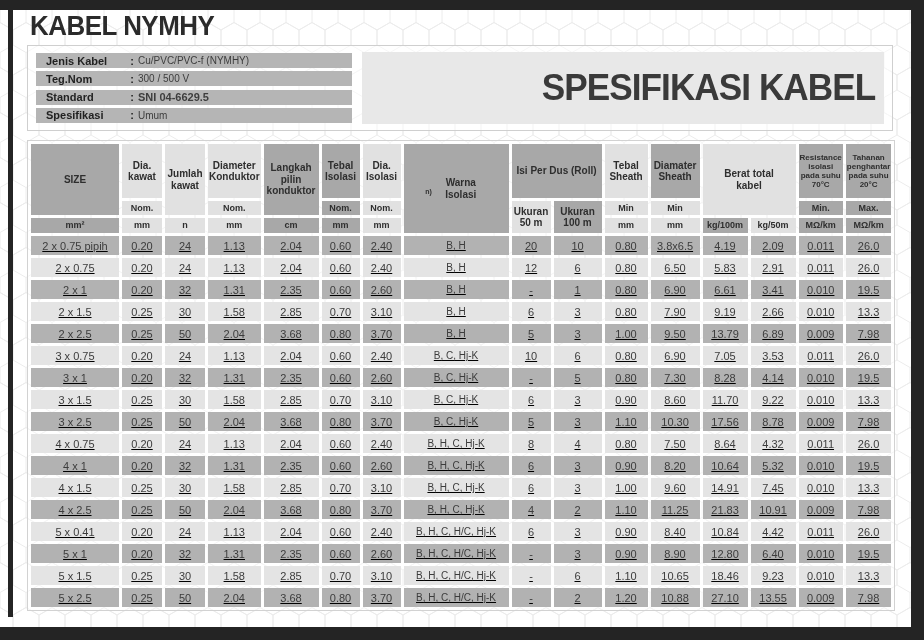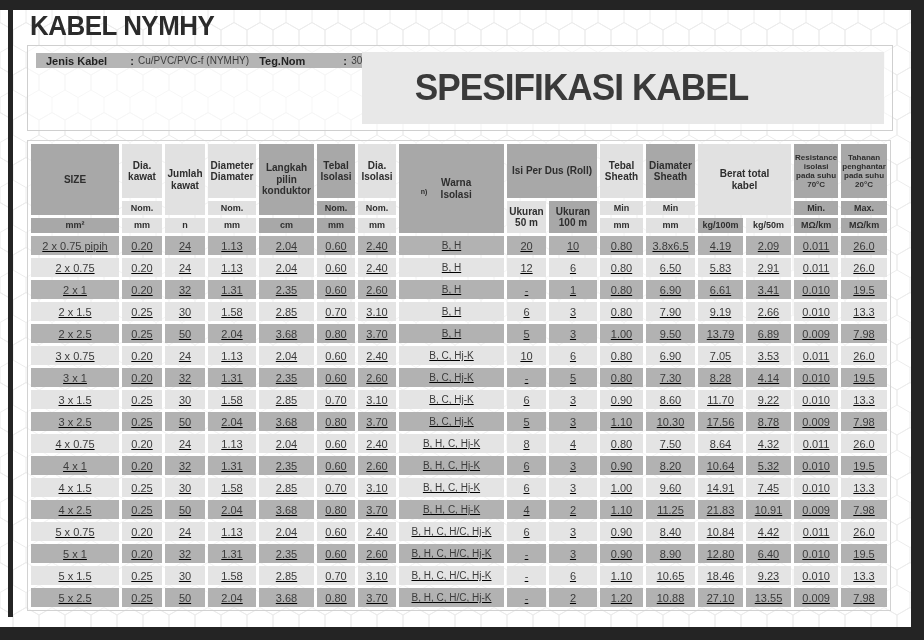--- a/index.html
+++ b/index.html
@@ -18,31 +18,31 @@
     position:absolute;left:30px;top:11px;z-index:2;
     font-size:27px;font-weight:bold;color:#2b2b2b;letter-spacing:-0.5px;
     transform:scaleX(.96);transform-origin:left center;white-space:nowrap;
   }
 
   .info-wrap{
     position:absolute;left:27px;top:45px;width:866px;height:86px;z-index:2;
     border:1px solid #cfcfcf;background:rgba(255,255,255,.55);
     box-sizing:border-box;display:flex;align-items:stretch;padding:6px 8px;gap:10px;
   }
-  .info-rows{width:316px;display:flex;flex-direction:row;justify-content:space-between;padding:1px 0;}
+  .info-rows{width:316px;display:flex;flex-direction:column;justify-content:space-between;padding:1px 0;}
   .info-row{
     height:15px;background:#b5b5b5;display:flex;align-items:center;
     padding:0 0 0 10px;box-sizing:border-box;
   }
   .info-label{font-size:11px;font-weight:bold;color:#222;width:80px;}
   .info-sep{font-size:11px;font-weight:bold;color:#222;width:12px;text-align:center;}
   .info-value{font-size:10px;color:#3d3d3d;margin-left:0;white-space:nowrap;}
   .info-value.bold{font-weight:bold;font-size:11px;}
   .spec-title-box{
-    flex:1;background:#e8e8e8;display:flex;align-items:center;justify-content:flex-start;padding-left:44px;
+    flex:1;background:#e8e8e8;display:flex;align-items:center;justify-content:flex-end;
   }
   .spec-title{
     font-size:37px;font-weight:bold;color:#3a3a3a;letter-spacing:-1px;
     transform:scaleX(.95);white-space:nowrap;
   }
 
   .table-wrap{
     position:absolute;left:27px;top:140px;z-index:2;
     border:1px solid #d2d2d2;background:rgba(255,255,255,.45);
     padding:0;
@@ -139,21 +139,21 @@
       <col style="width:45px">
         <col style="width:45px">
         <col style="width:44px">
         <col style="width:44px">
     </colgroup>
     <thead>
       <tr class="hrow1">
         <th class="hdk" rowspan="2">SIZE</th>
         <th class="hlt">Dia. kawat</th>
         <th class="hlt" rowspan="2">Jumlah kawat</th>
-        <th class="hlt">Diameter Diamater</th>
+        <th class="hlt">Diameter Konduktor</th>
         <th class="hdk" rowspan="2">Langkah pilin konduktor</th>
         <th class="hdk">Tebal Isolasi</th>
         <th class="hlt">Dia. Isolasi</th>
         <th class="hdk" rowspan="3"><sup class="fn">n)</sup> <span class="wrap-narrow">Warna Isolasi</span></th>
         <th class="hdk" colspan="2">Isi Per Dus (Roll)</th>
         <th class="hlt">Tebal Sheath</th>
         <th class="hdk">Diamater Sheath</th>
         <th class="hlt" colspan="2" rowspan="2"><span class="wrap-narrow2">Berat total kabel</span></th>
         <th class="hdk small-hd">Resistance isolasi pada suhu 70°C</th>
         <th class="hdk small-hd">Tahanan penghantar pada suhu 20°C</th>
@@ -415,21 +415,21 @@
           <td class="dk">4</td>
           <td class="dk">2</td>
           <td class="dk">1.10</td>
           <td class="dk">11.25</td>
           <td class="dk">21.83</td>
           <td class="dk">10.91</td>
           <td class="dk">0.009</td>
           <td class="dk">7.98</td>
         </tr>
         <tr>
-          <td class="lt">5 x 0.75</td>
+          <td class="lt">5 x 0.41</td>
           <td class="lt">0.20</td>
           <td class="lt">24</td>
           <td class="lt">1.13</td>
           <td class="lt">2.04</td>
           <td class="lt">0.60</td>
           <td class="lt">2.40</td>
           <td class="lt warna-cell">B, H, C, H/C, Hj-K</td>
           <td class="lt">6</td>
           <td class="lt">3</td>
           <td class="lt">0.90</td>

